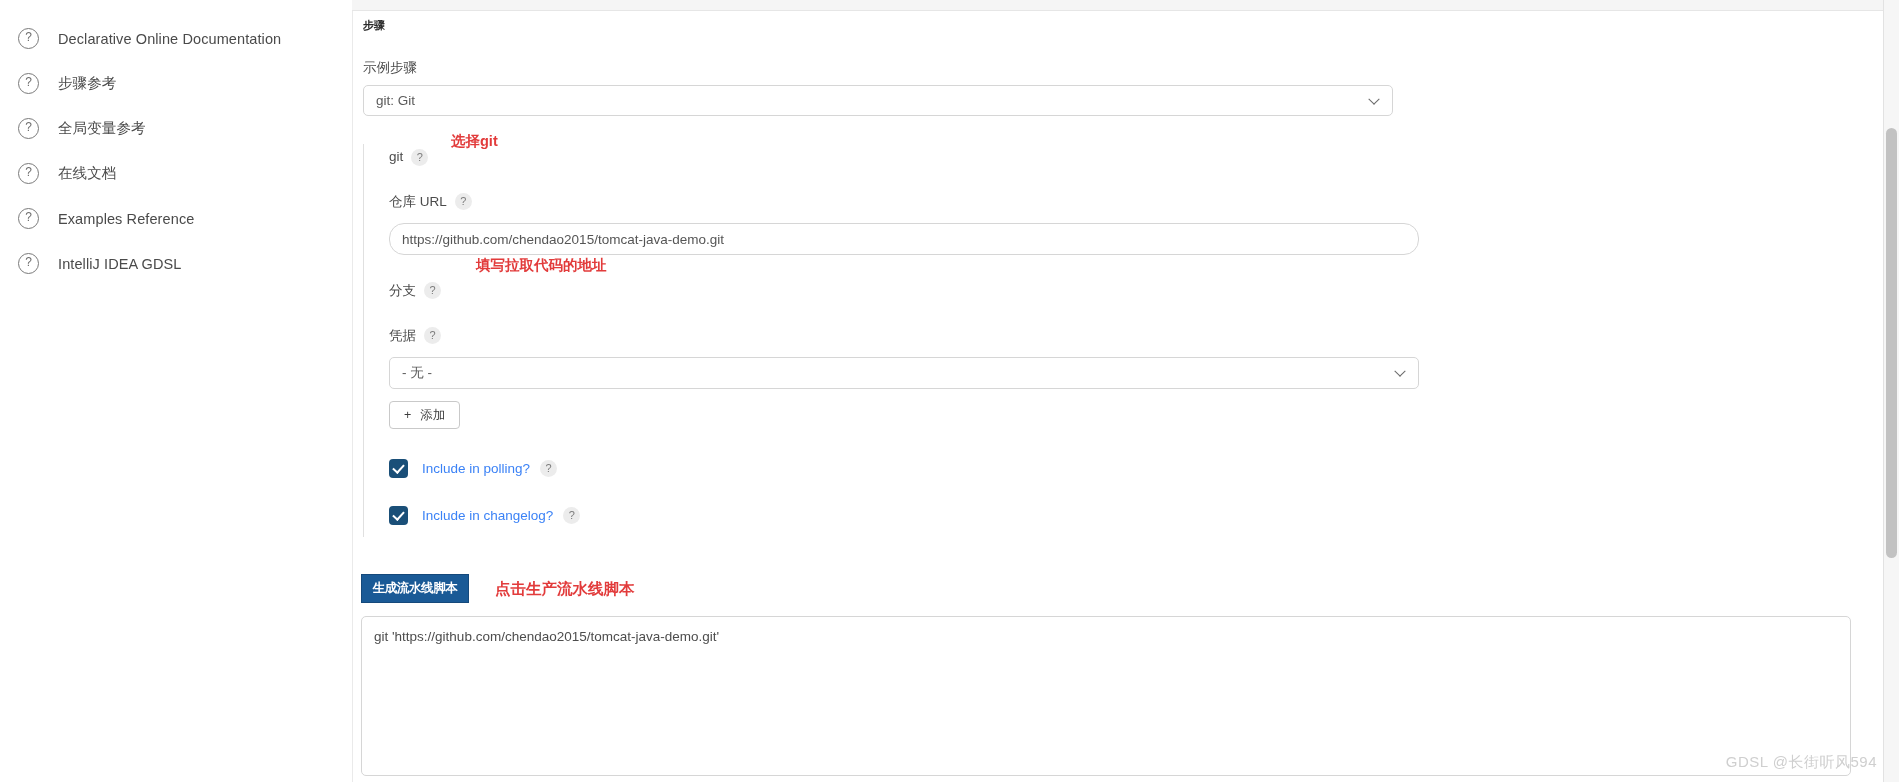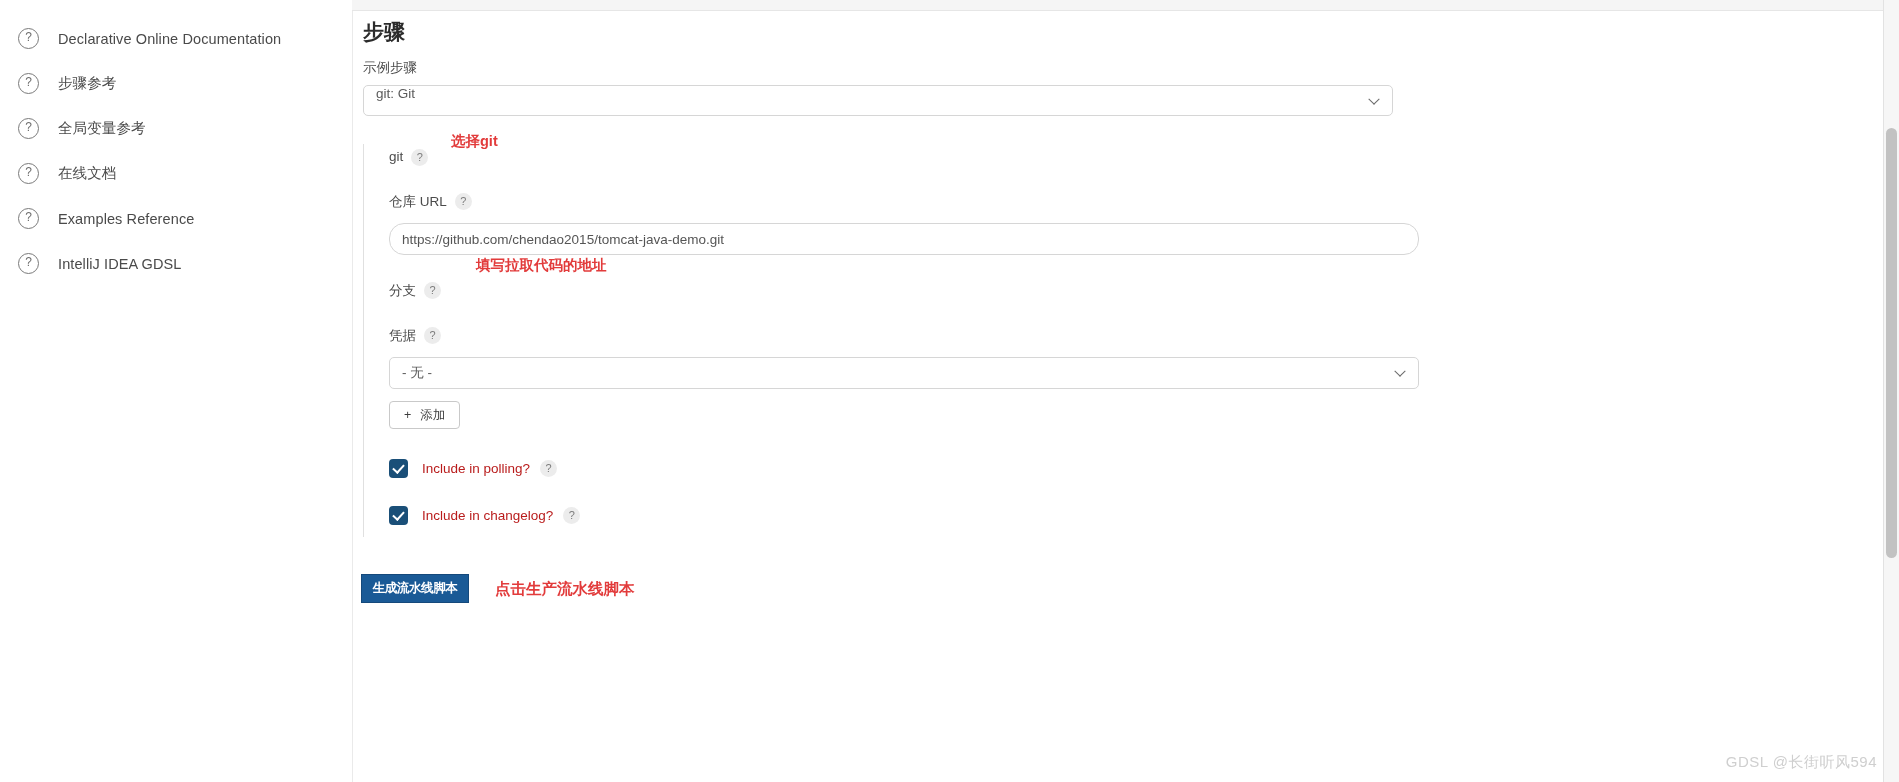--- a/index.html
+++ b/index.html
@@ -80,21 +80,21 @@
     left: 353px; top: 11px;
     width: 1531px;
     height: 771px;
     background: #ffffff;
     overflow: hidden;
   }
 
   .sec-title {
     position: absolute;
     left: 10px; top: 7px;
-    font-size: 21px;
+    font-size: 11px;
     font-weight: bold;
     color: #2b2b2b;
   }
 
   .field-label {
     font-size: 13.5px;
     color: #4b4b4b;
   }
 
   .lbl-sample {
@@ -103,20 +103,21 @@
   }
 
   
   .select-box {
     position: absolute;
     box-sizing: border-box;
     background: #ffffff;
     border: 1px solid #d6d6d6;
     border-radius: 5px;
     display: flex;
+    align-items: center;
     padding: 0 12px;
     font-size: 13.5px;
     color: #5a5a5a;
     cursor: pointer;
   }
   .select-sample {
     left: 10px; top: 74px;
     width: 1030px; height: 31px;
   }
   .chev {
@@ -243,21 +244,21 @@
     position: absolute;
     left: 6px; top: 3px;
     width: 5px; height: 9px;
     border-right: 2px solid #ffffff;
     border-bottom: 2px solid #ffffff;
     transform: rotate(42deg);
   }
   .cb-label {
     margin-left: 14px;
     font-size: 13.5px;
-    color: #b91c1c;
+    color: #3b82f6;
   }
   .cb-row .hint { margin-left: 10px; }
 
   
   .btn-gen {
     position: absolute;
     left: 8px; top: 563px;
     width: 108px; height: 29px;
     background: #1a5a96;
     border: 1px solid #15497b;
@@ -417,20 +418,21 @@
       <div class="cb-row" style="margin-top:28px; padding-bottom:12px">
         <span class="cb"></span>
         <span class="cb-label">Include in changelog?</span>
         <span class="hint">?</span>
       </div>
 
     </div>
 
     <button class="btn-gen">生成流水线脚本</button>
 
+    <textarea class="out-area" style="">git 'https://github.com/chendao2015/tomcat-java-demo.git'</textarea>
 
   </div>
 
   <div class="vscroll">
     <div class="vthumb"></div>
   </div>
 
   <div class="watermark">GDSL @长街听风594</div>
 
 </div>

